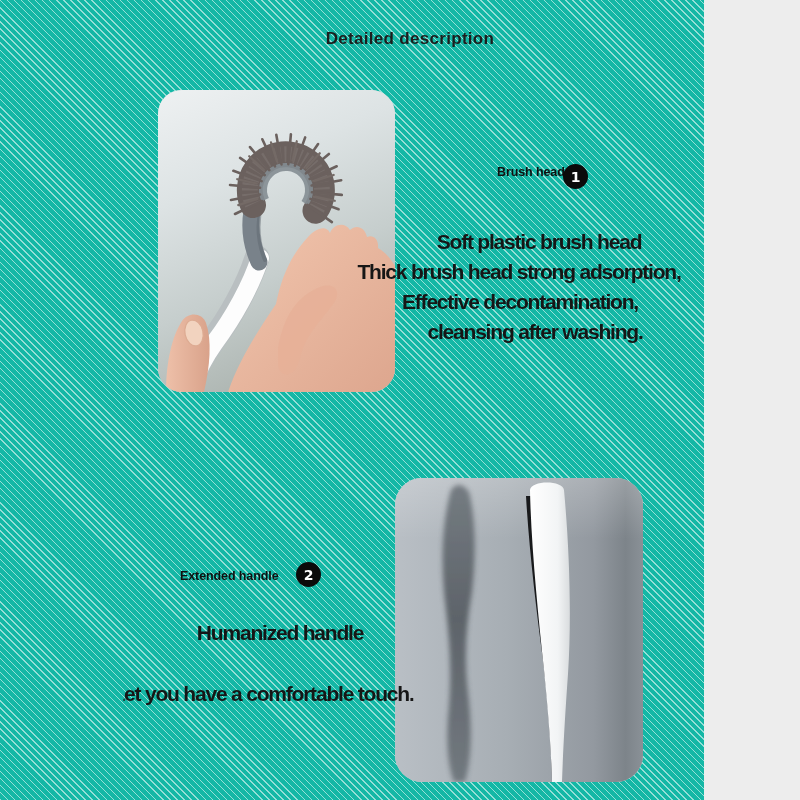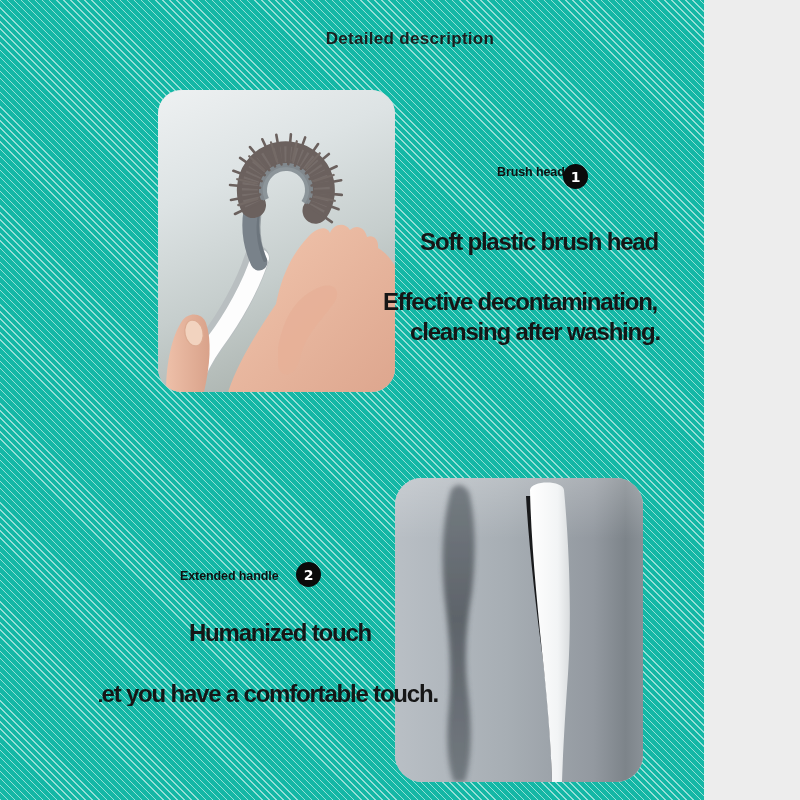--- a/index.html
+++ b/index.html
@@ -36,21 +36,21 @@
     background:#0b0b0b; color:#ffffff;
     display:flex; align-items:center; justify-content:center;
     font-family:"DejaVu Sans", sans-serif; font-size:14px; font-weight:700;
   }
   #badge1 { left:563px; top:164px; }
   #badge2 { left:296px; top:562px; }
 
   .desc {
     position:absolute; transform:translateX(-50%); white-space:nowrap;
     font-family:"Liberation Sans", sans-serif; font-weight:700;
-    font-size:24px; letter-spacing:-1.2px; color:#161616; line-height:24px;
+    font-size:21px; letter-spacing:-1.2px; color:#161616; line-height:24px;
   }
   #s1l1 { left:539px; top:230px; }
   #s1l2 { left:519px; top:260px; }
   #s1l3 { left:520px; top:290px; }
   #s1l4 { left:535px; top:320px; }
   #s2l1 { left:280px; top:621px; }
   #s2l2 { left:277px; top:651px; }
   
   #s2l3 { left:263px; top:682px; clip-path:inset(0 0 0 11px); }
 </style>
@@ -142,20 +142,21 @@
       </g>
     </svg>
   </div>
 
   <span class="feature-label" id="label1">Brush head</span>
   <div class="badge" id="badge1">
     <span>1</span>
   </div>
 
   <div class="desc" id="s1l1">Soft plastic brush head</div>
+  <div class="desc" id="s1l2">Thick brush head strong adsorption,</div>
   <div class="desc" id="s1l4">cleansing after washing.</div>
   <div class="desc" id="s1l3">Effective decontamination,</div>
 
   <div class="photo" id="photo2">
     <svg viewBox="0 0 248 304">
       <defs>
         <linearGradient id="bg2" x1="0" y1="0" x2="1" y2="0">
           <stop offset="0" stop-color="#b9bfc5"></stop>
           <stop offset="0.45" stop-color="#a7aeb4"></stop>
           <stop offset="0.80" stop-color="#9399a0"></stop>
@@ -195,16 +196,16 @@
                C 170 238 168 274 167 304 L 157 304 C 156 268 153 232 149 192
                C 143 136 136 66 135 12 Z"></path>
     </svg>
   </div>
 
   <span class="feature-label" id="label2">Extended handle</span>
   <div class="badge" id="badge2">
     <span>2</span>
   </div>
 
-  <div class="desc" id="s2l1">Humanized touch</div>
+  <div class="desc" id="s2l1">Humanized handle</div>
   <div class="desc" id="s2l3">Let you have a comfortable touch.</div>
 
 </div>
 
 </body></html>

